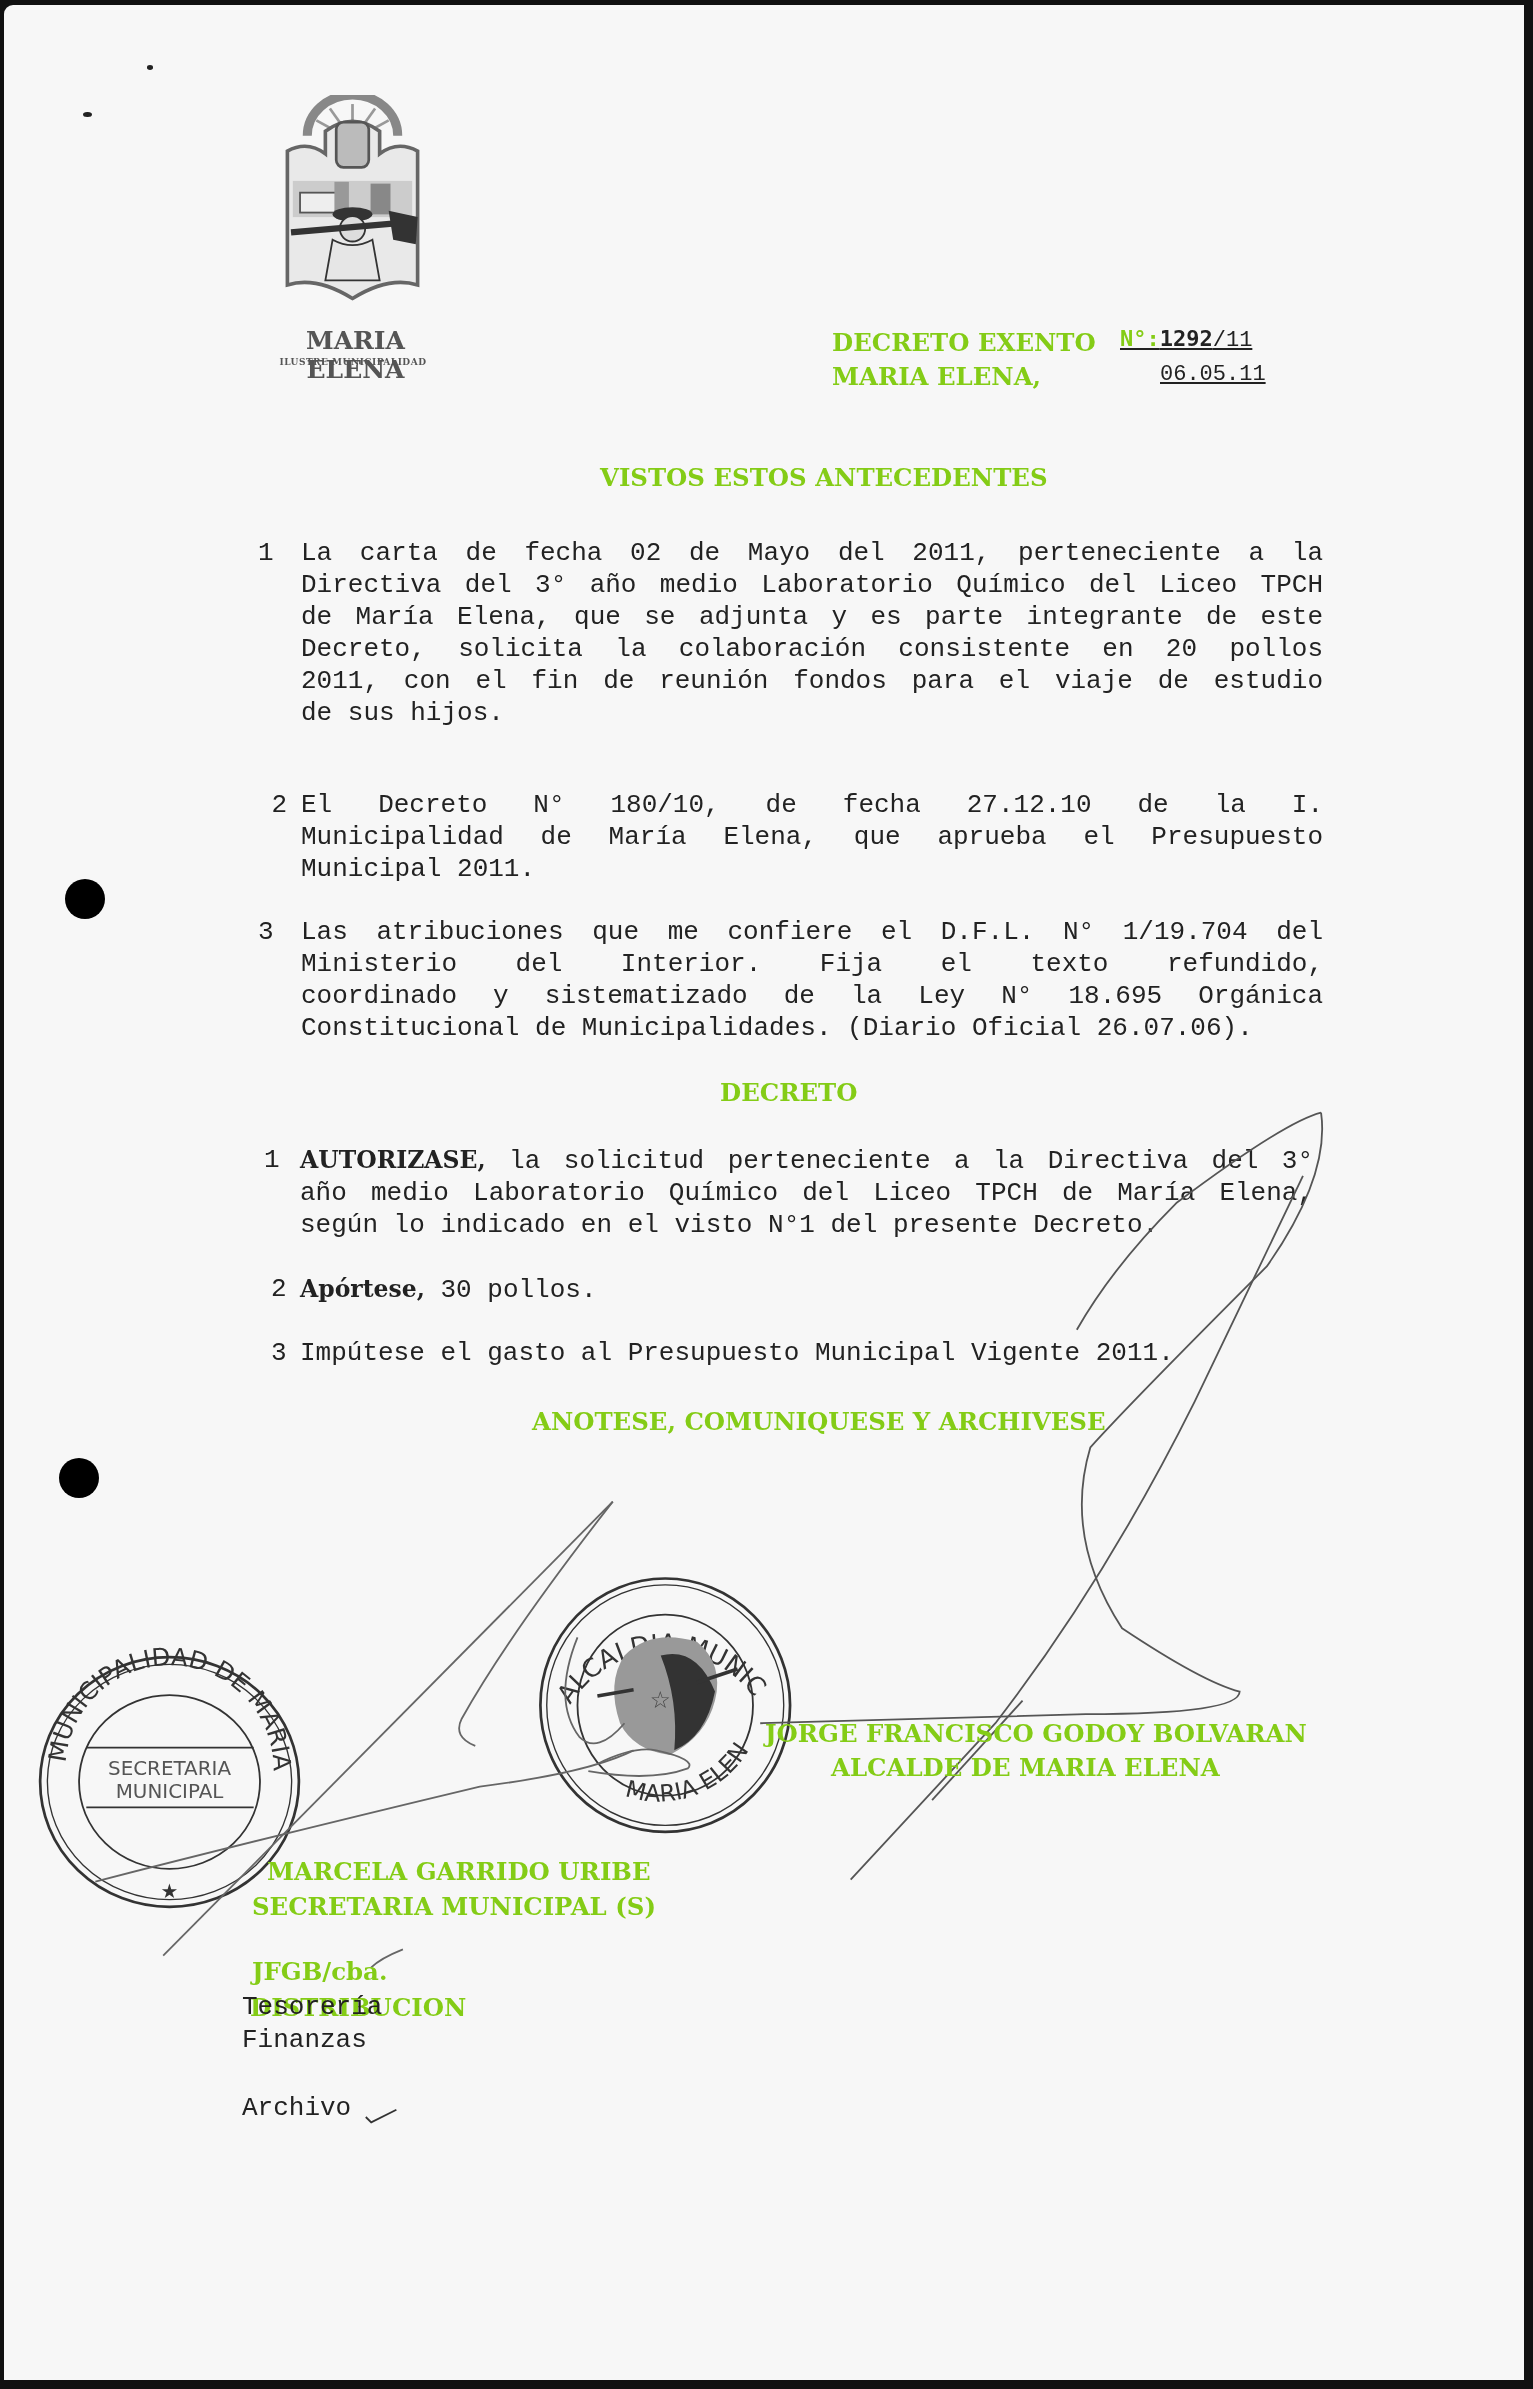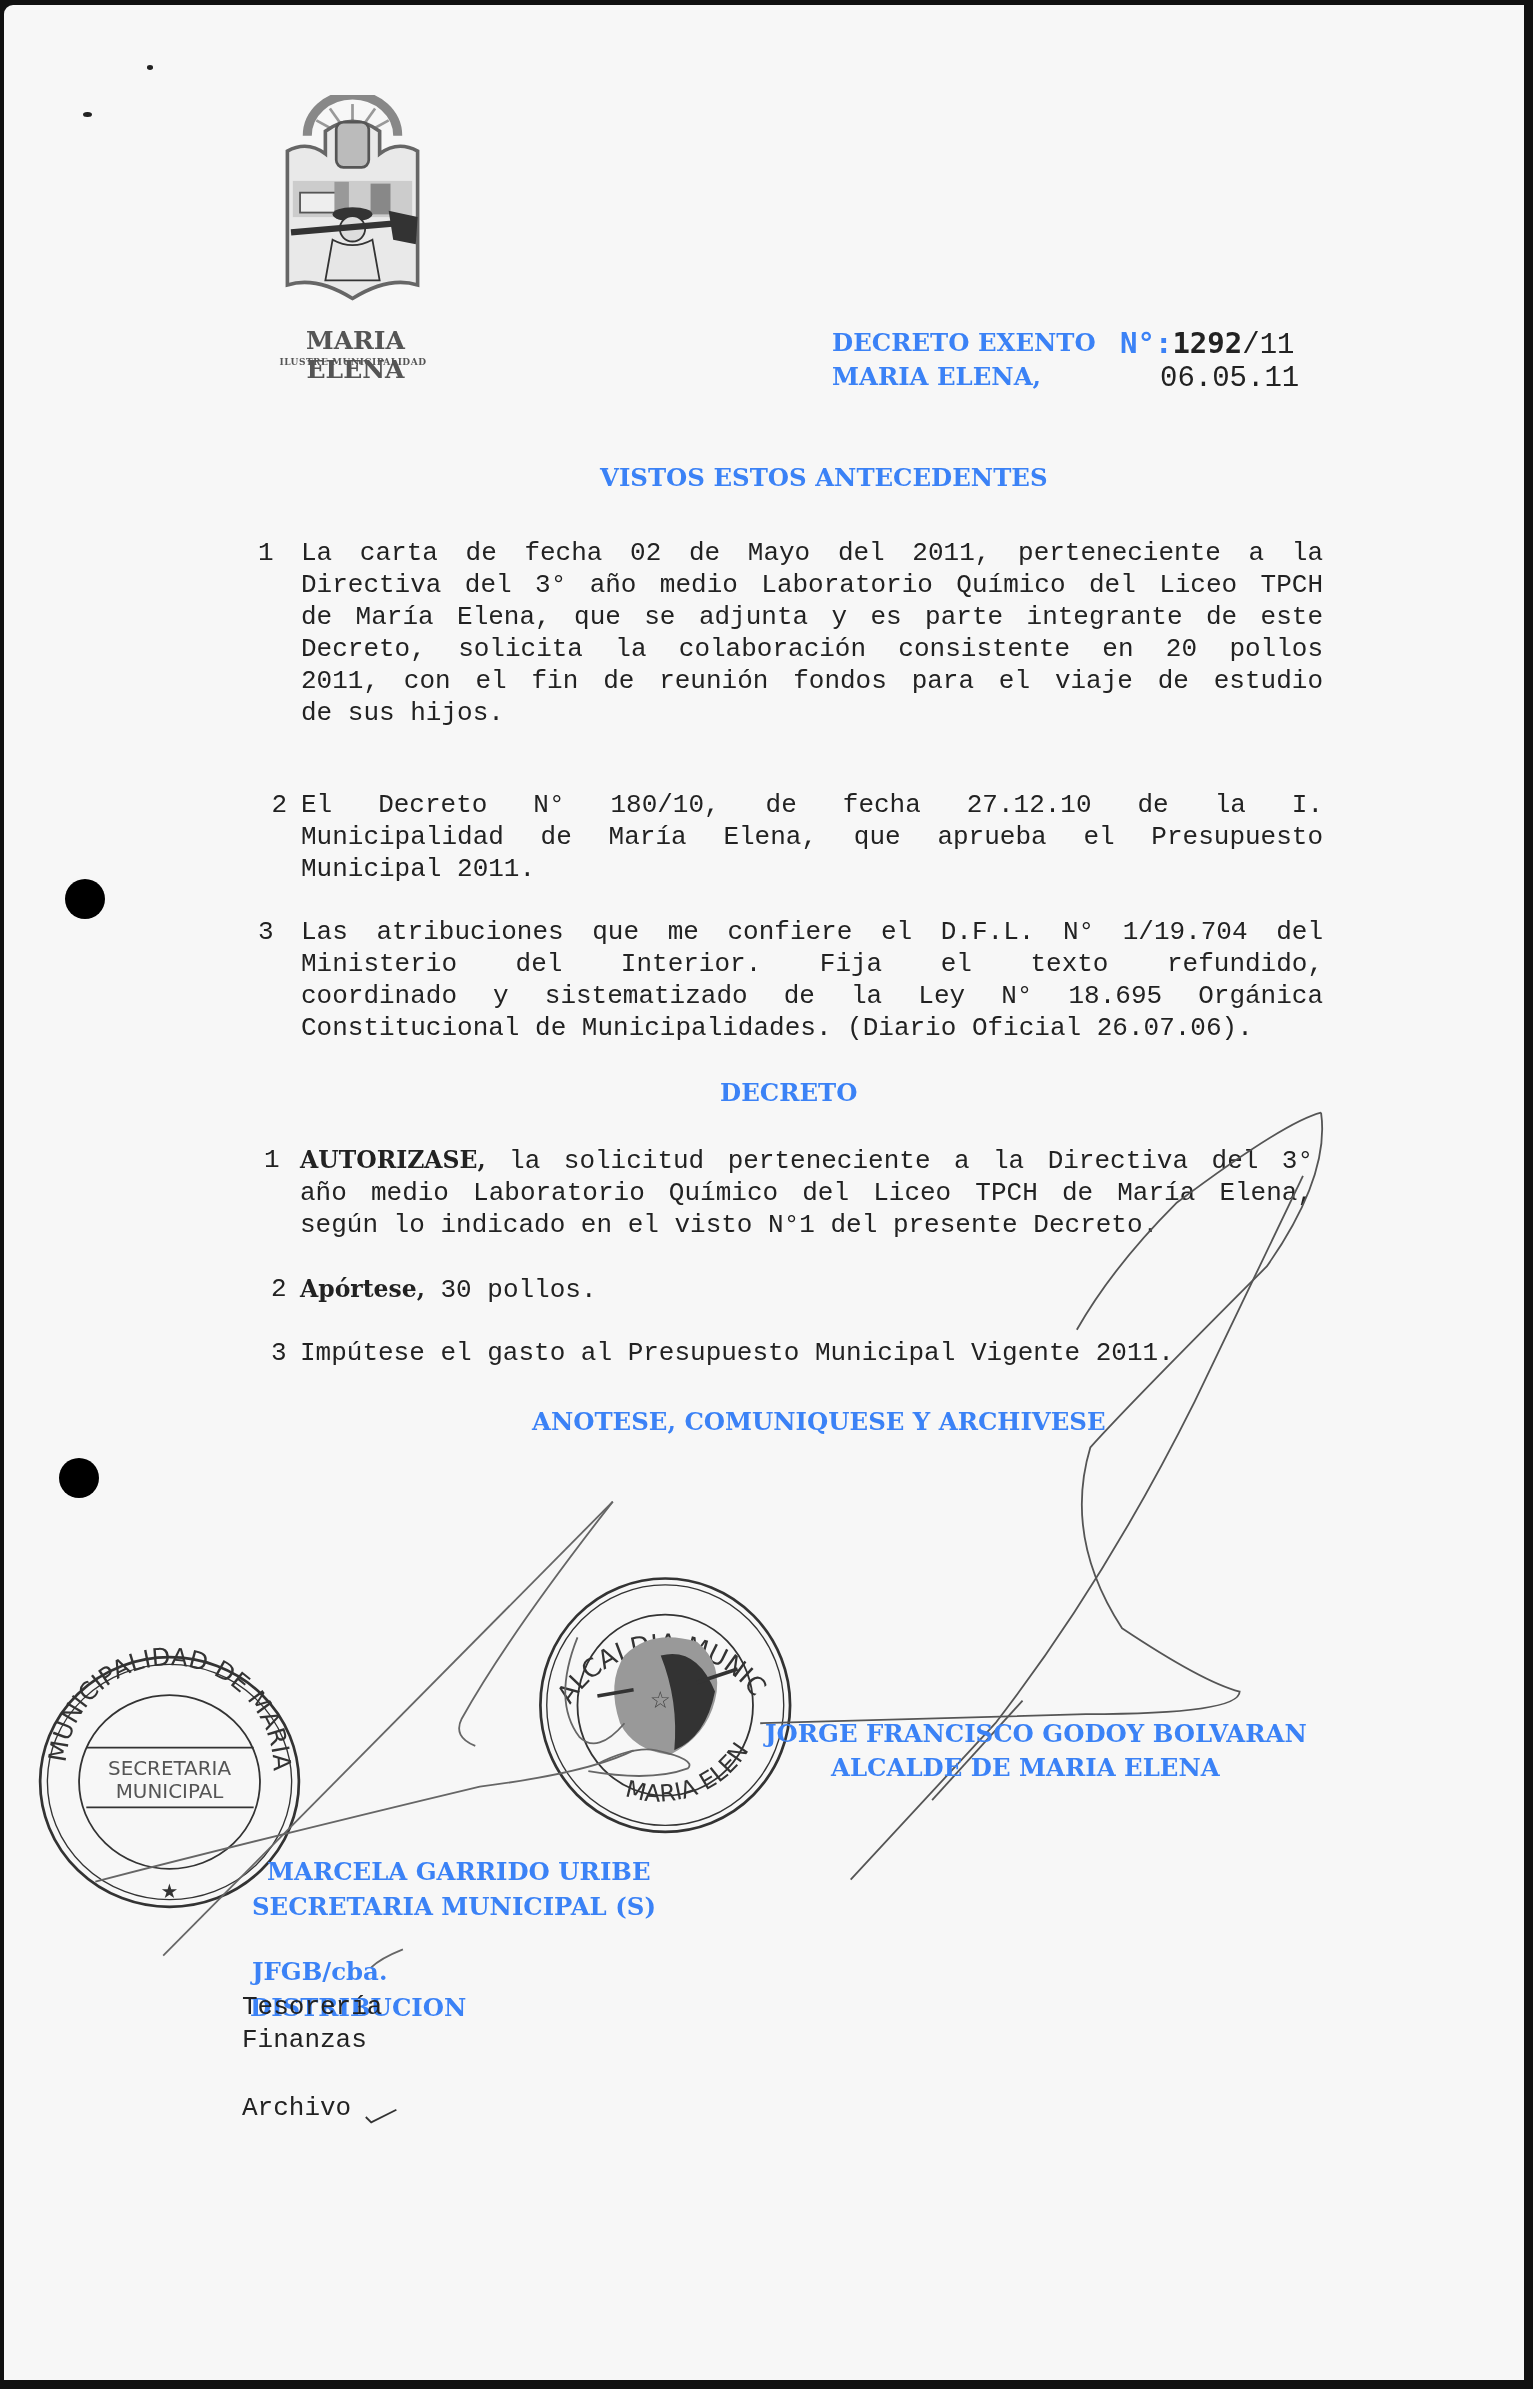--- a/index.html
+++ b/index.html
@@ -4,33 +4,33 @@
   <style>
     html, body { margin: 0; padding: 0; }
     body {
       width: 1534px; height: 2389px; background: #111; position: relative; overflow: hidden;
     }
     .page {
       position: absolute; left: 3.6px; top: 5.4px; width: 1520px; height: 2375px;
       background: #f7f7f7; border-top-left-radius: 9px;
     }
     .mono { font-family: "Liberation Mono", "DejaVu Sans Mono", monospace; color: #222; }
-    .serifb { font-family: "DejaVu Serif", "Liberation Serif", serif; font-weight: bold; color: #3b82f6; }
+    .serifb { font-family: "DejaVu Serif", "Liberation Serif", serif; font-weight: bold; color: #84cc16; }
     .abs { position: absolute; }
 
     
     .logo { position: absolute; left: 280px; top: 95px; width: 145px; height: 208px; }
     .logo-small { position: absolute; left: 258px; top: 313px; width: 190px; text-align: center;
       font-family: "DejaVu Serif", serif; font-weight: bold; font-size: 9px; color: #555; letter-spacing: 0.5px; margin-top: 44px; }
     .logo-big { position: absolute; left: 256px; top: 326px; width: 199px; text-align: center;
       font-family: "DejaVu Serif", serif; font-weight: bold; font-size: 25px; color: #555; }
 
     
     .hdr-line { position: absolute; left: 832px; font-size: 24.4px; }
-    .hdr-num { position: absolute; left: 1120px; font-size: 29px; }
+    .hdr-num { position: absolute; left: 1120px; font-size: 22px; text-decoration: underline; }
     .hdr-num b { font-family: "DejaVu Sans Mono", monospace; }
 
     .heading { position: absolute; font-size: 24.4px; }
 
     
     .item { position: absolute; font-size: 26px; line-height: 32px; }
     .item .num { position: absolute; top: 0; }
     .item .txt { position: absolute; width: 1022px; text-align: justify; }
     .txt .line { display: block; text-align: justify; text-align-last: justify; white-space: nowrap; }
     .txt .line.last { text-align-last: left; }

